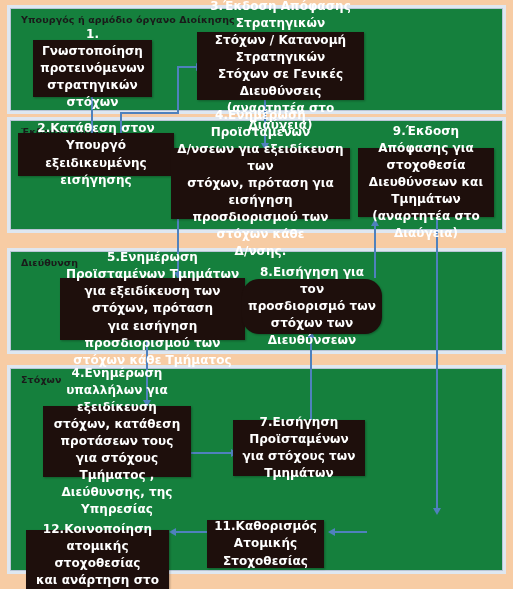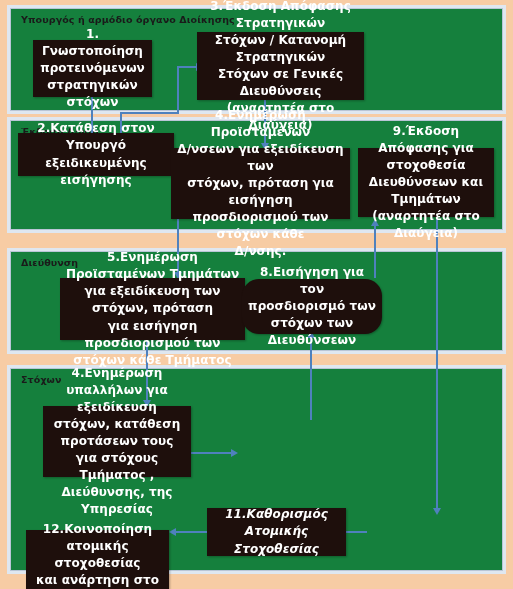--- a/index.html
+++ b/index.html
@@ -182,26 +182,30 @@
   </div>
 
   <div class="node" style="left:43px; top:406px; width:148px; height:71px;">
     <span>4.Ενημέρωση υπαλλήλων για
 εξειδίκευση στόχων, κατάθεση
 προτάσεων τους για στόχους
 Τμήματος , Διεύθυνσης, της
 Υπηρεσίας</span>
   </div>
 
+  <div class="node" style="left:233px; top:420px; width:132px; height:56px;">
+    <span>7.Εισήγηση Προϊσταμένων
+για  στόχους των Τμημάτων</span>
+  </div>
 
   <div class="node" style="left:26px; top:530px; width:143px; height:67px;">
     <span>12.Κοινοποίηση ατομικής
 στοχοθεσίας
 και ανάρτηση στο Διαύγεια</span>
   </div>
 
-  <div class="node" style="left:207px; top:508px; width:139px; height:48px;font-style:italic;">
+  <div class="node" style="left:207px; top:520px; width:117px; height:48px;">
     <span>11.Καθορισμός Ατομικής
 Στοχοθεσίας</span>
   </div>
 
 
 </div>
 
 </body></html>

